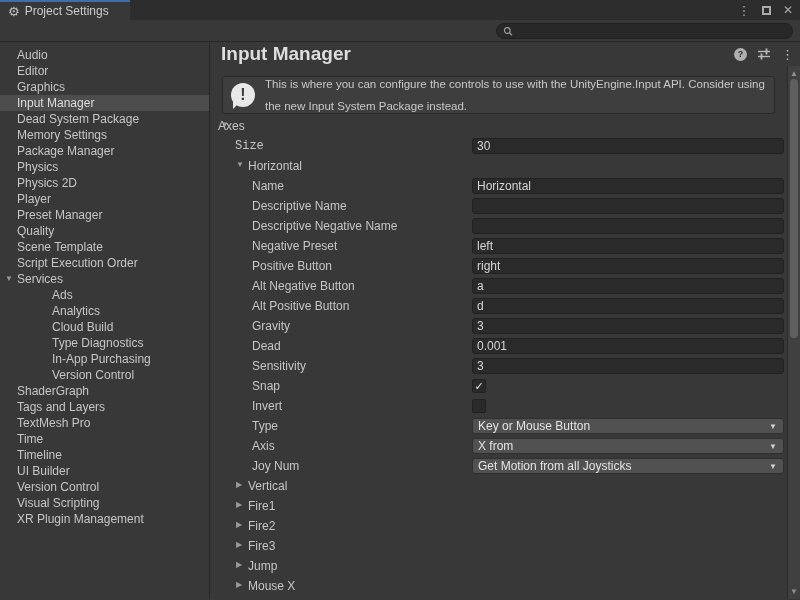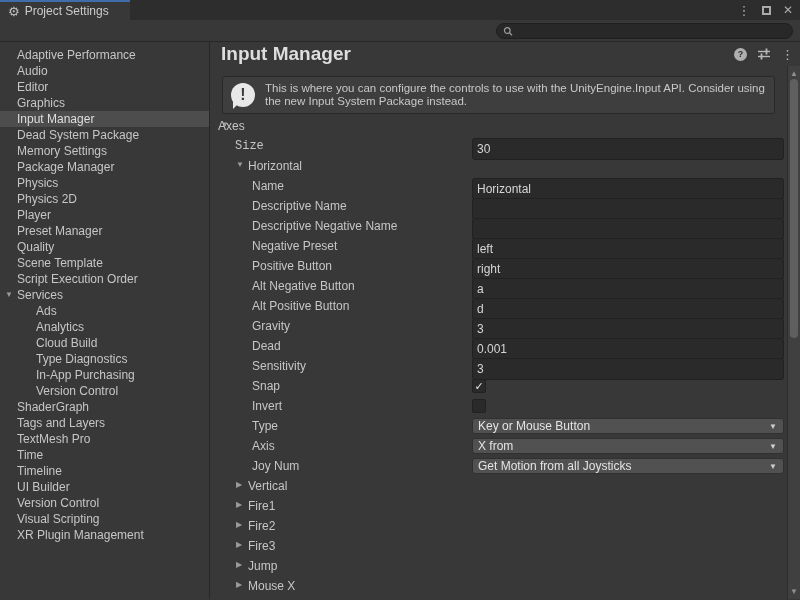--- a/index.html
+++ b/index.html
@@ -30,54 +30,54 @@
     display:flex; align-items:center; padding:0 6px; gap:4px;
   }
   .search input {
     background:transparent; border:none; outline:none; color:#d8d8d8;
     font-size:11px; width:100%; font-family:inherit;
   }
   
   .content { display:flex; height:557px; }
   .sidebar { width:210px; background:#383838; border-right:1px solid #272727; padding-top:5px; overflow:hidden; flex:none; }
   .side-item { height:16px; line-height:16px; padding-left:17px; color:#c6c6c6; white-space:nowrap; cursor:default; position:relative; }
-  .side-item.child { padding-left:36px; }
+  .side-item.child { padding-left:52px; }
   .side-item.selected { background:#4d4d4d; color:#dedede; }
   .side-item .tri { position:absolute; left:3px; top:0; font-size:8px; color:#999999; width:12px; text-align:center; }
   
   .main { flex:1; position:relative; background:#383838; overflow:hidden; }
   .mainhead { height:24px; position:relative; }
   .title { position:absolute; left:11px; top:1px; font-size:19px; font-weight:bold; color:#dedede; }
   .headicons { position:absolute; right:6px; top:5px; display:flex; align-items:center; gap:10px; }
   .helpcirc { width:13px; height:13px; border-radius:50%; background:#afafaf; color:#2d2d2d; font-size:9px; font-weight:bold; display:flex; align-items:center; justify-content:center; }
   .moredots { font-size:13px; color:#b8b8b8; line-height:1; }
   .scrollarea { position:absolute; top:24px; left:0; right:13px; bottom:0; }
   
   .infobox {
     margin:10px 12px 0 12px; height:38px; background:#3e3e3e;
     border:1px solid #292929; border-radius:3px;
     display:flex; align-items:center; padding:0 8px; gap:10px;
   }
   .infoicon { position:relative; width:24px; height:24px; flex:none; }
   .infoicon .bub { width:24px; height:24px; border-radius:50%; background:#e8e8e8; color:#3e3e3e; font-weight:bold; font-size:16px; display:flex; align-items:center; justify-content:center; }
   .infoicon::after { content:""; position:absolute; left:2px; bottom:-2px; width:0; height:0; border-left:7px solid #e8e8e8; border-bottom:7px solid transparent; }
-  .infotext { font-size:11.5px; line-height:13px; color:#c8c8c8; max-width:500px; }
+  .infotext { font-size:11.5px; line-height:22px; color:#c8c8c8; max-width:500px; }
   
   .rows { margin-top:2px; }
   .row { position:relative; height:20px; }
   .row .lbl { position:absolute; top:3px; color:#c6c6c6; white-space:nowrap; }
   .row .tri { position:absolute; top:4px; font-size:8px; color:#9a9a9a; }
   .lvl0 .tri { left:11px; } .lvl0 .lbl { left:8px; }
   .lvl1p .lbl { left:25px;font-family:Liberation Mono, monospace; }
   .lvl1 .tri { left:26px; } .lvl1 .lbl { left:38px; }
   .lvl2 .lbl { left:42px; }
   .ctrl { position:absolute; left:262px; top:2px; width:312px; height:16px; }
   input.field {
     width:100%; height:16px; background:#2a2a2a; border:1px solid #212121;
-    border-radius:3px; color:#d6d6d6; font-size:12px; padding:10px 4px;
+    border-radius:3px; color:#d6d6d6; font-size:12px; padding:4px 4px;
     font-family:inherit; outline:none;
   }
   .checkbox { width:14px; height:14px; margin-top:1px; background:#2a2a2a; border:1px solid #212121; border-radius:2px; color:#e6e6e6; font-size:11px; line-height:12px; text-align:center; }
   .dropdown {
     width:100%; height:16px; background:#515151; border:1px solid #303030;
     border-radius:3px; color:#e4e4e4; display:flex; 
     padding:0 18px 0 5px; position:relative; font-size:12px; white-space:nowrap; overflow:hidden;
   }
   .dropdown .arrow { position:absolute; right:6px; top:3px; font-size:8px; color:#cfcfcf; }
   
@@ -108,21 +108,20 @@
     <svg width="11" height="11" viewBox="0 0 11 11">
       <circle cx="4.5" cy="4.5" r="3" fill="none" stroke="#9a9a9a" stroke-width="1.3"></circle>
       <line x1="6.8" y1="6.8" x2="9.5" y2="9.5" stroke="#9a9a9a" stroke-width="1.3"></line>
     </svg>
     <input type="text" placeholder="" style="">
   </div>
 </div>
 
 <div class="content">
   <div class="sidebar">
-      <div class="side-item"><span>Adaptive Performance</span></div>
       <div class="side-item"><span>Audio</span></div>
       <div class="side-item"><span>Editor</span></div>
       <div class="side-item"><span>Graphics</span></div>
       <div class="side-item selected"><span>Input Manager</span></div>
       <div class="side-item"><span>Dead System Package</span></div>
       <div class="side-item"><span>Memory Settings</span></div>
       <div class="side-item"><span>Package Manager</span></div>
       <div class="side-item"><span>Physics</span></div>
       <div class="side-item"><span>Physics 2D</span></div>
       <div class="side-item"><span>Player</span></div>

